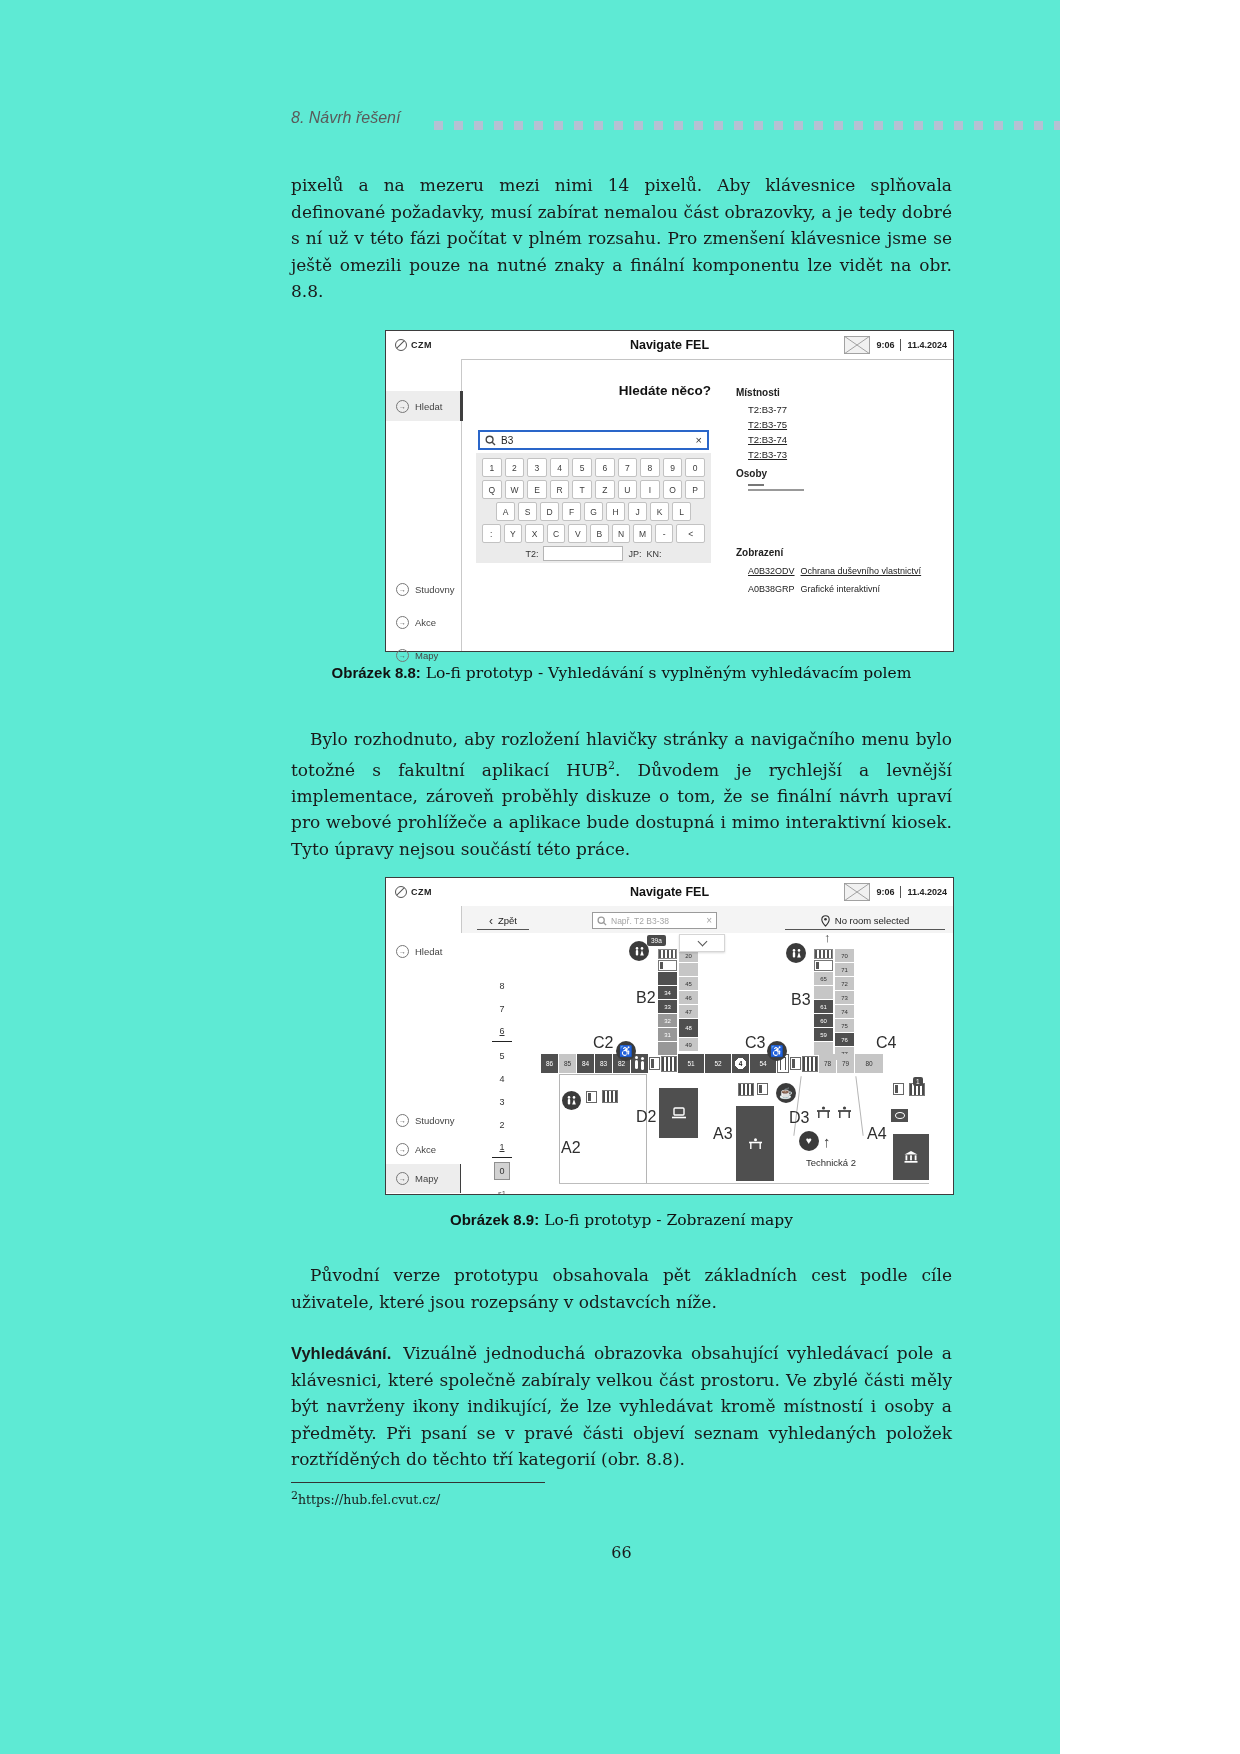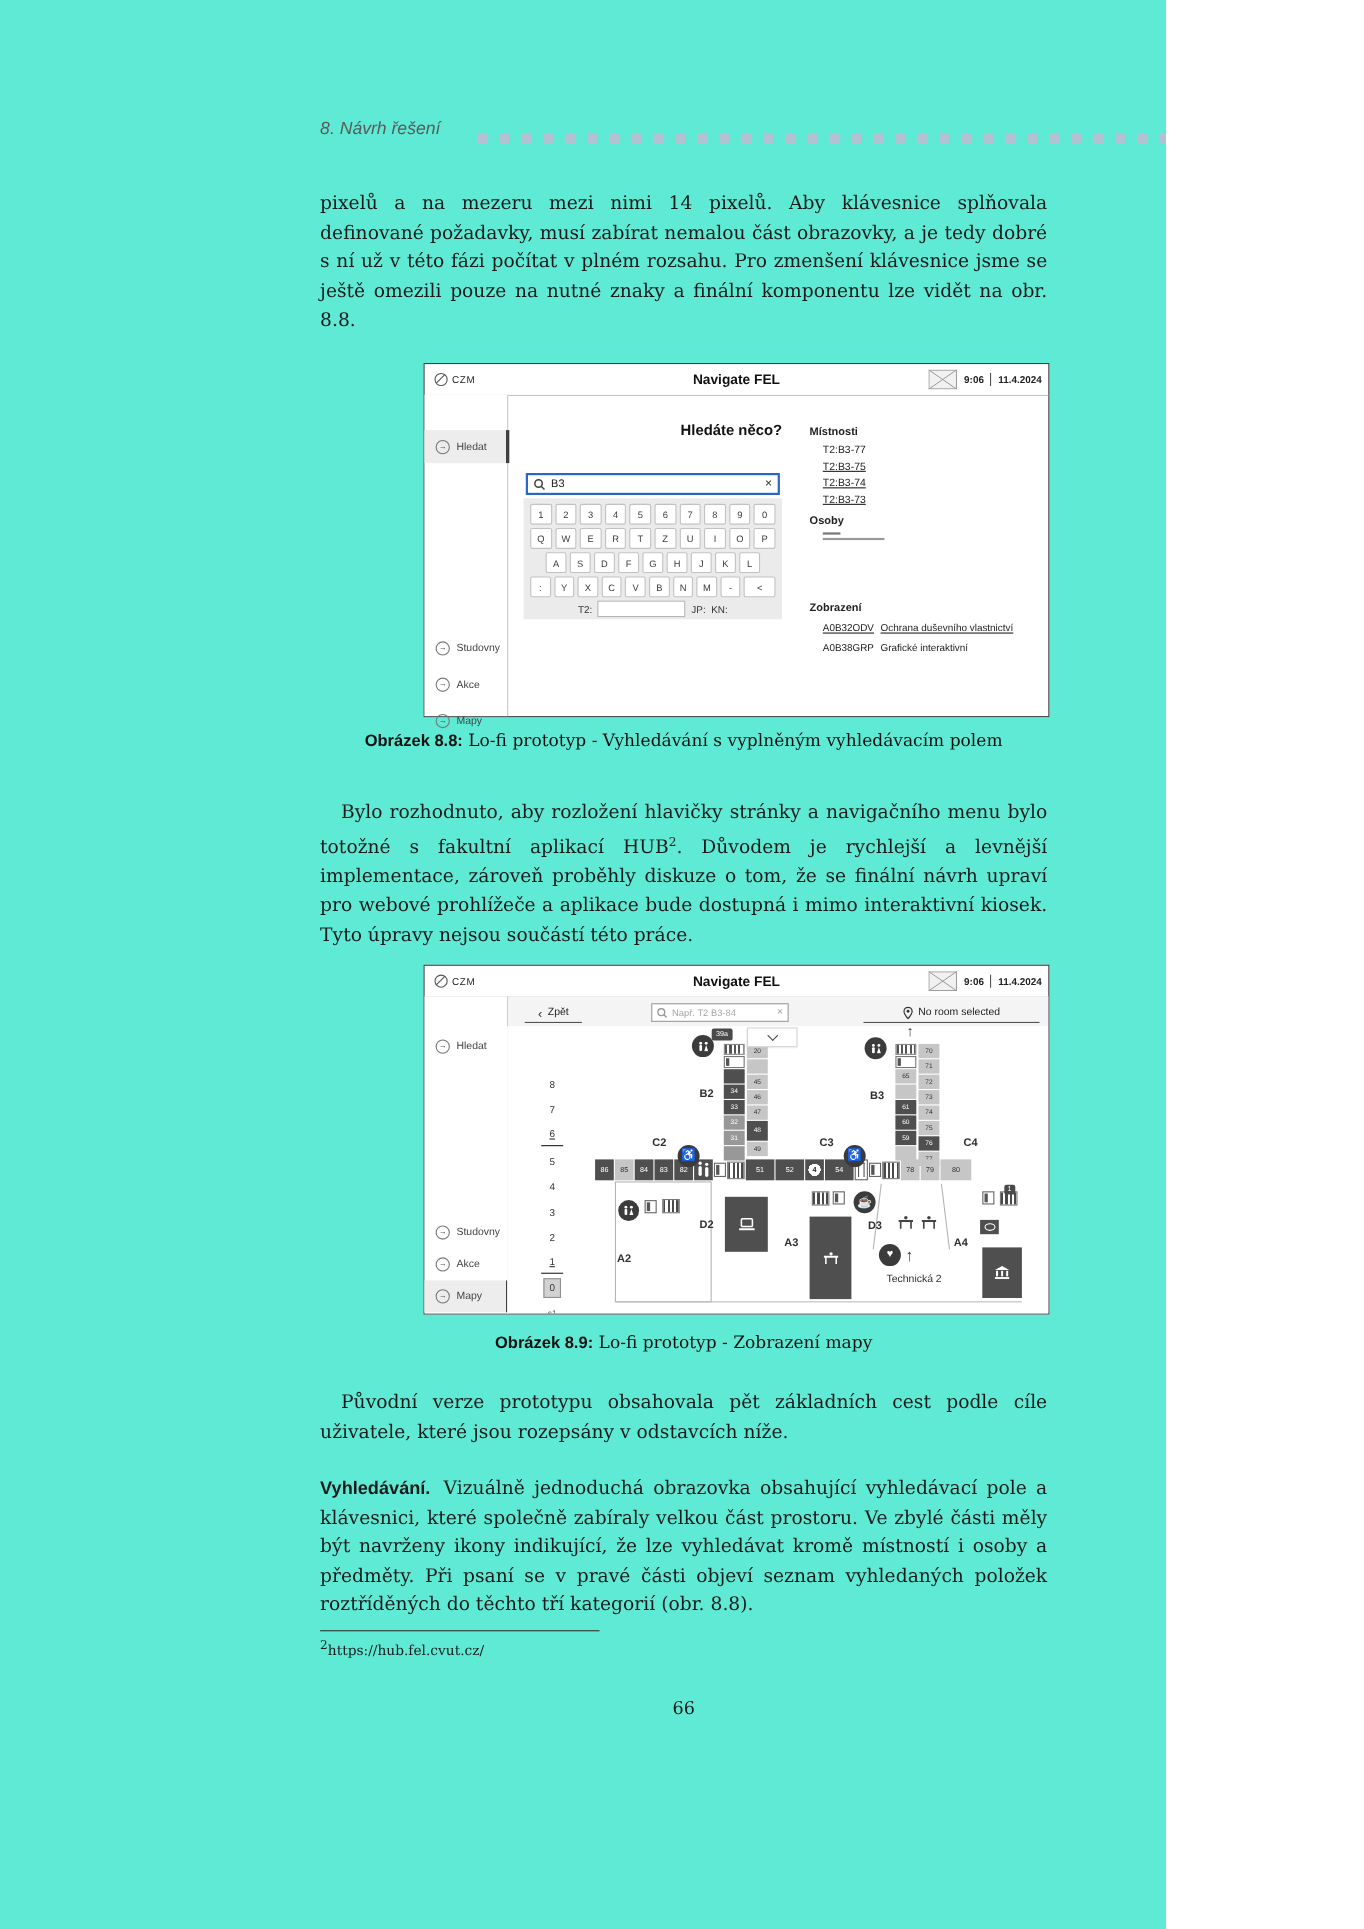--- a/index.html
+++ b/index.html
@@ -34,21 +34,21 @@
        font-family:"Liberation Sans",sans-serif;color:#333;}
   #fig8{top:330px;height:320px;}
   #fig9{top:877px;height:316px;}
 
   .uihead{position:absolute;left:0;right:0;top:0;height:28px;border-bottom:1px solid #c4c4c4;
           display:flex;align-items:center;}
   .logo{display:flex;align-items:center;gap:4px;margin-left:9px;}
   .logo-glyph{width:10px;height:10px;border:1.3px solid #555;border-radius:50%;position:relative;}
   .logo-glyph::after{content:"";position:absolute;left:-1px;top:4px;width:11px;height:0;
           border-top:1.3px solid #555;transform:rotate(-45deg);}
-  .logo-txt{font-size:9px;font-weight:normal;letter-spacing:.5px;color:#222;}
+  .logo-txt{font-size:9px;font-weight:bold;letter-spacing:.5px;color:#222;}
   .uititle{position:absolute;left:0;right:0;text-align:center;font-size:12.5px;font-weight:bold;color:#111;}
   .hright{position:absolute;right:6px;top:0;height:28px;display:flex;align-items:center;gap:6px;}
   .imgph{display:block;}
   .tm{font-size:9px;font-weight:bold;color:#222;}
   .tdiv{width:1px;height:12px;background:#555;}
 
   .sbar{position:absolute;left:0;top:28px;bottom:0;width:75px;border-right:1px solid #c9c9c9;background:#fff;}
   .si{height:30px;display:flex;align-items:center;gap:6px;padding-left:10px;font-size:9.5px;color:#444;}
   .si.active{background:#ededed;border-right:3px solid #3f3f3f;margin-right:-2px;}
   .nico{flex:0 0 auto;width:11px;height:11px;border:1px solid #777;border-radius:50%;position:relative;}
@@ -136,21 +136,21 @@
                      border:1px solid #555;border-bottom:none;}
   .mcell.fam{position:relative;}
   .mcell.fam::before{content:"";position:absolute;left:4px;top:2px;width:3px;height:3px;border-radius:50%;
                      background:#fff;box-shadow:6px 1px 0 #fff;}
   .mcell.fam::after{content:"";position:absolute;left:4px;top:6px;width:3px;height:9px;border-radius:1.5px;
                     background:#fff;box-shadow:6px 1px 0 #fff;}
 
   .mico{position:absolute;width:20px;height:20px;border-radius:50%;background:#3b3b3b;color:#fff;
         display:flex;align-items:center;justify-content:center;z-index:6;}
   .mico span{line-height:1;}
-  .mlabel{position:absolute;font-size:10px;font-weight:bold;color:#2e2e2e;z-index:4;}
+  .mlabel{position:absolute;font-size:16px;font-weight:normal;color:#2e2e2e;z-index:4;}
   .tag{position:absolute;background:#4a4a4a;color:#fff;font-size:6.5px;padding:2px 4px;border-radius:2px;z-index:7;}
   .ddbox{position:absolute;left:218px;top:1px;width:44px;height:16px;background:#fff;border:1px solid #d5d5d5;
          box-shadow:0 1px 2px rgba(0,0,0,.15);display:flex;align-items:center;justify-content:center;z-index:8;}
   .chev{width:6px;height:6px;border-right:1.6px solid #555;border-bottom:1.6px solid #555;
         transform:rotate(45deg);margin-top:-3px;}
   .arrow{position:absolute;font-size:13px;font-weight:bold;color:#444;z-index:5;}
   .blk{position:absolute;background:#4f4f4f;display:flex;align-items:center;justify-content:center;}
   .oline{position:absolute;border:1px solid #b5b5b5;}
   .lline{position:absolute;background:#bdbdbd;}
   .slant{position:absolute;width:1px;height:60px;background:#b5b5b5;}
@@ -359,21 +359,21 @@
     <div class="f9toolbar">
       <div class="btn-underline zpet">
         <span class="backgl">‹</span>
         <span>Zpět</span>
       </div>
       <div class="f9search">
         <svg width="10" height="10" viewBox="0 0 11 11">
           <circle cx="4.6" cy="4.6" r="3.4" fill="none" stroke="#9b9b9b" stroke-width="1.4"></circle>
           <path d="M7.2 7.2 L10 10" stroke="#9b9b9b" stroke-width="1.4"></path>
         </svg>
-        <span class="ph">Např. T2 B3-84</span>
+        <span class="ph">Např. T2 B3-38</span>
         <span class="xc">×</span>
       </div>
       <div class="btn-underline roombtn">
         <svg width="9" height="12" viewBox="0 0 9 12">
           <path d="M4.5 .7 C2.4 .7 .8 2.3 .8 4.4 c0 2.7 3.7 6.6 3.7 6.6 s3.7 -3.9 3.7 -6.6 C8.2 2.3 6.6 .7 4.5 .7 z" fill="none" stroke="#333" stroke-width="1.1"></path>
           <circle cx="4.5" cy="4.3" r="1.3" fill="#333"></circle>
         </svg>
         <span>No room selected</span>
       </div>
     </div>

